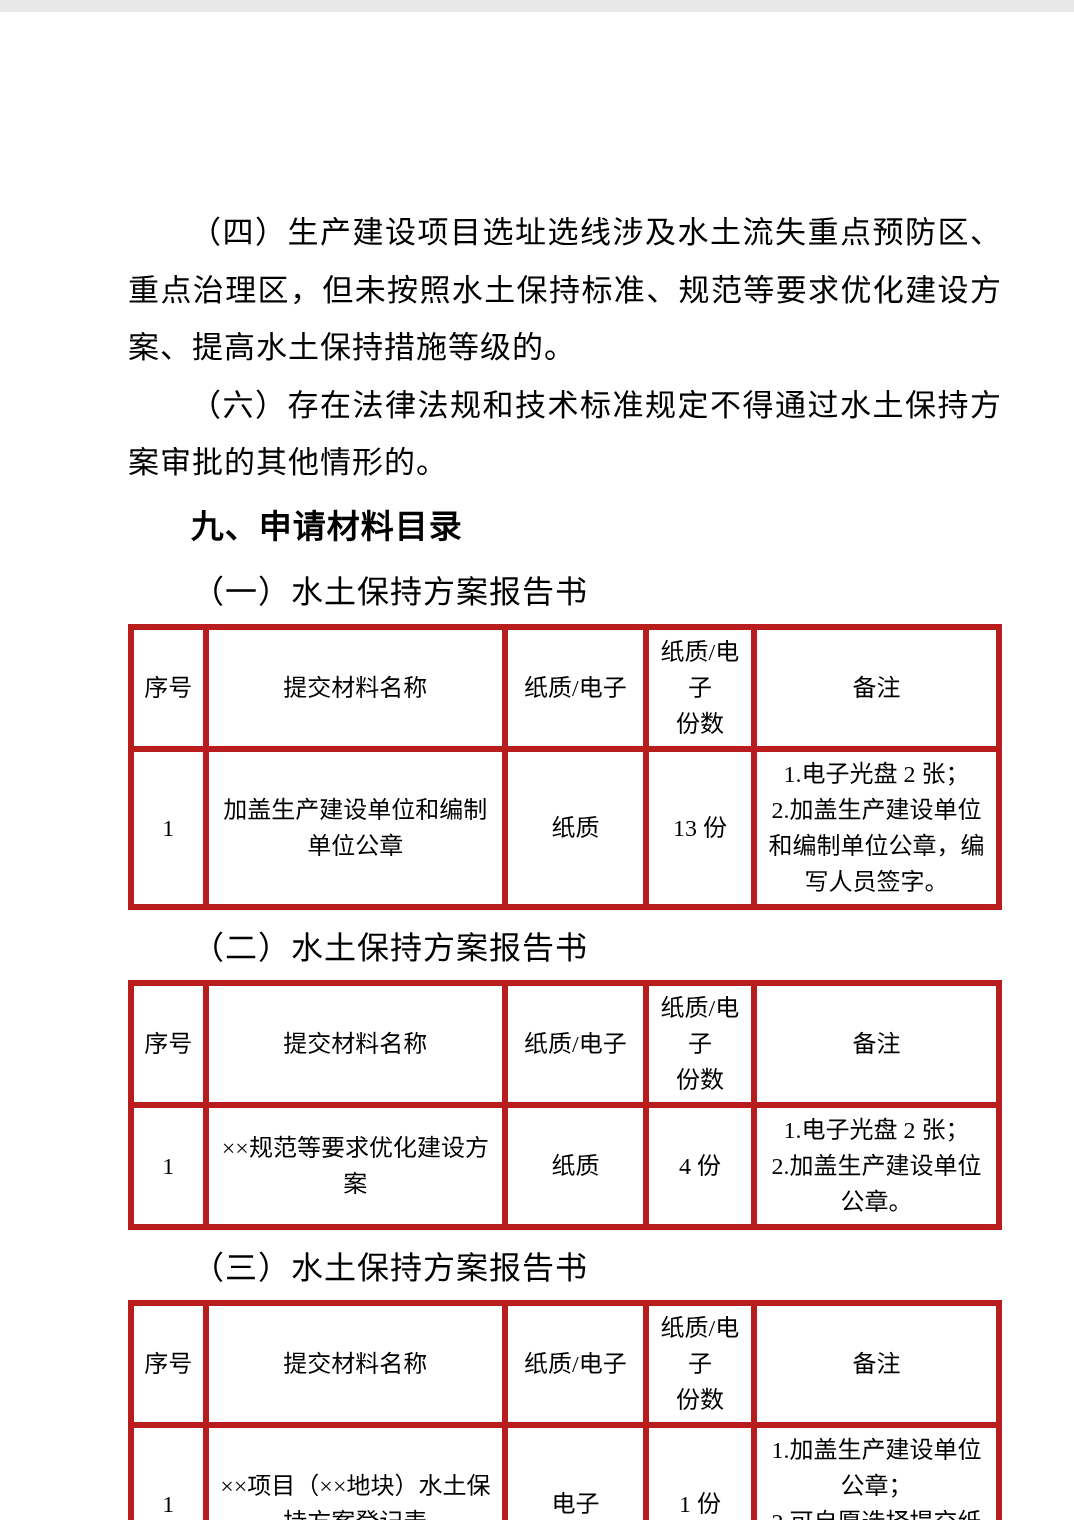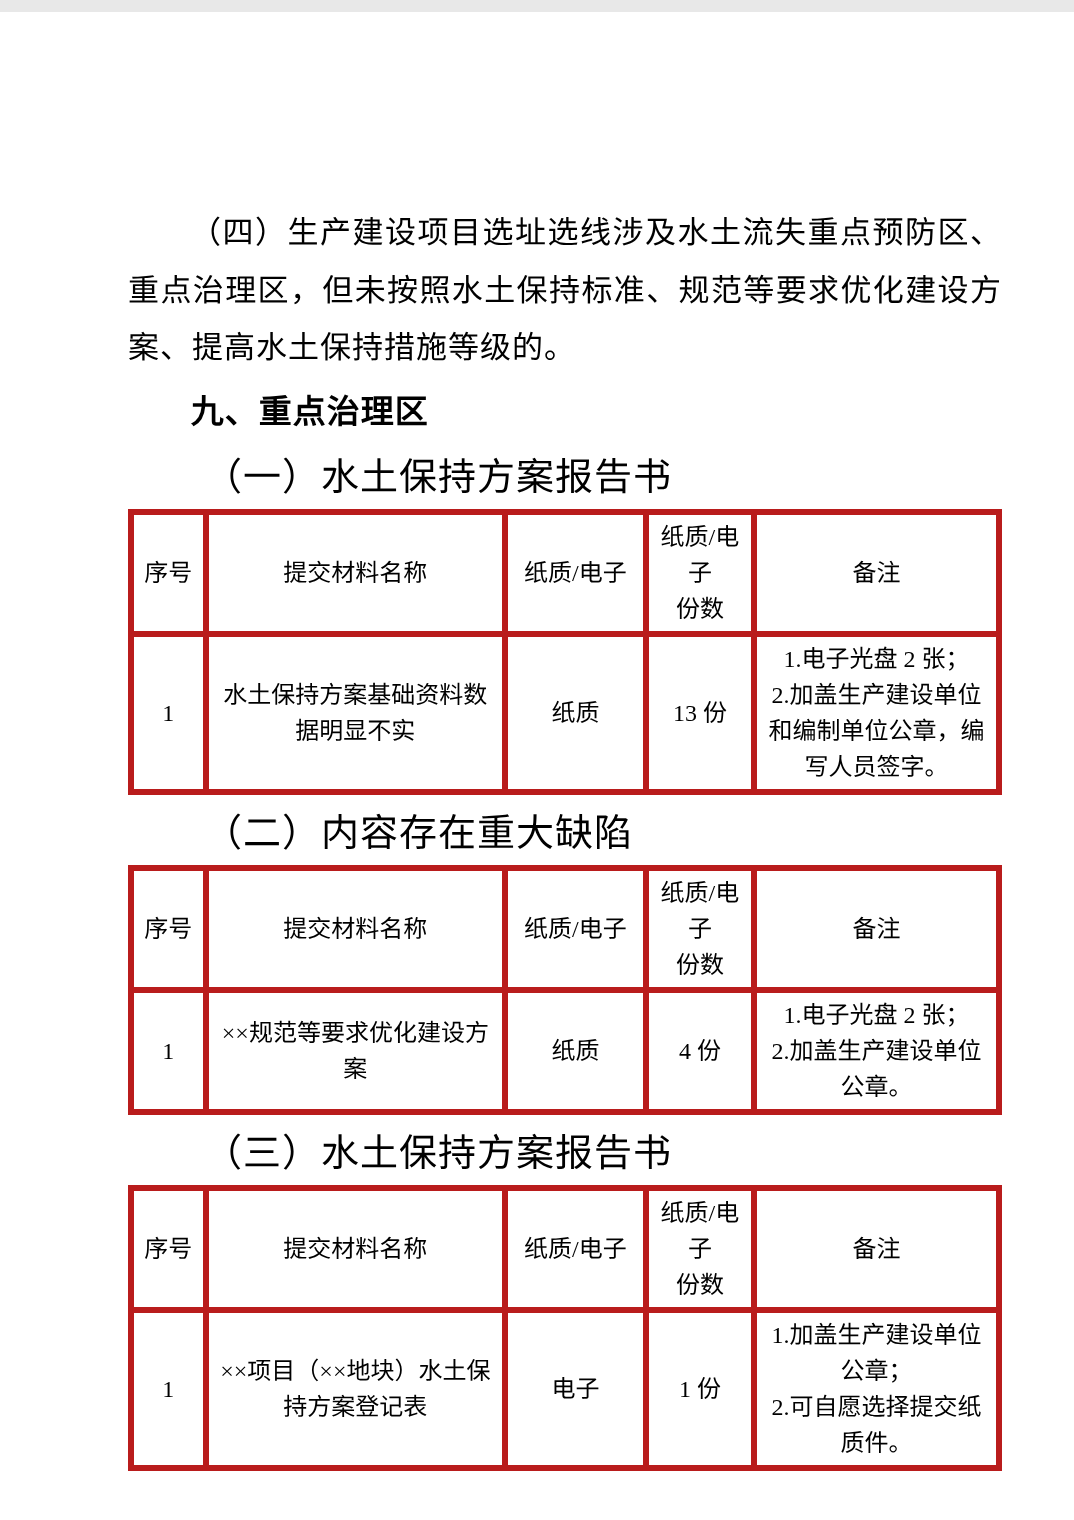--- a/index.html
+++ b/index.html
@@ -32,21 +32,21 @@
     margin: 8px 0 0 0;
     font-family: "Liberation Sans", "DejaVu Sans", sans-serif;
     font-size: 33px;
     font-weight: 700;
     line-height: 54px;
     text-indent: 1.9em;
     letter-spacing: 1px;
   }
   .table-title {
     margin: 12px 0 6px 0;
-    font-size: 38px;
+    font-size: 32px;
     line-height: 52px;
     text-indent: 2em;
     letter-spacing: 1px;
   }
   table.materials-table {
     width: 100%;
     border-collapse: collapse;
     table-layout: fixed;
     border: 2px solid #000000;
   }
@@ -79,22 +79,23 @@
     padding: 6px 8px;
   }
   .preline { white-space: pre-line; }
 </style>
 </head>
 <body>
 
 <div class="page">
 
   <p class="para">（四）生产建设项目选址选线涉及水土流失重点预防区、重点治理区，但未按照水土保持标准、规范等要求优化建设方案、提高水土保持措施等级的。</p>
+  <p class="para">（六）存在法律法规和技术标准规定不得通过水土保持方案审批的其他情形的。</p>
 
-  <h2 class="section-heading">九、重点治理区</h2>
+  <h2 class="section-heading">九、申请材料目录</h2>
 
   <p class="table-title">（一）水土保持方案报告书</p>
   <table class="materials-table">
     <colgroup>
       <col class="col-num">
         <col class="col-name">
         <col class="col-type">
         <col class="col-count">
         <col class="col-remark">
     </colgroup>
@@ -104,30 +105,30 @@
         <th>提交材料名称</th>
         <th>纸质/电子</th>
         <th class="count-header preline">纸质/电子
 份数</th>
         <th>备注</th>
       </tr>
     </thead>
     <tbody>
       <tr>
         <td>1</td>
-        <td>水土保持方案基础资料数据明显不实</td>
+        <td>加盖生产建设单位和编制单位公章</td>
         <td>纸质</td>
         <td>13 份</td>
         <td class="remark-cell preline">1.电子光盘 2 张；
 2.加盖生产建设单位和编制单位公章，编写人员签字。</td>
       </tr>
     </tbody>
   </table>
 
-  <p class="table-title">（二）内容存在重大缺陷</p>
+  <p class="table-title">（二）水土保持方案报告书</p>
   <table class="materials-table">
     <colgroup>
       <col class="col-num">
         <col class="col-name">
         <col class="col-type">
         <col class="col-count">
         <col class="col-remark">
     </colgroup>
     <thead>
       <tr>

